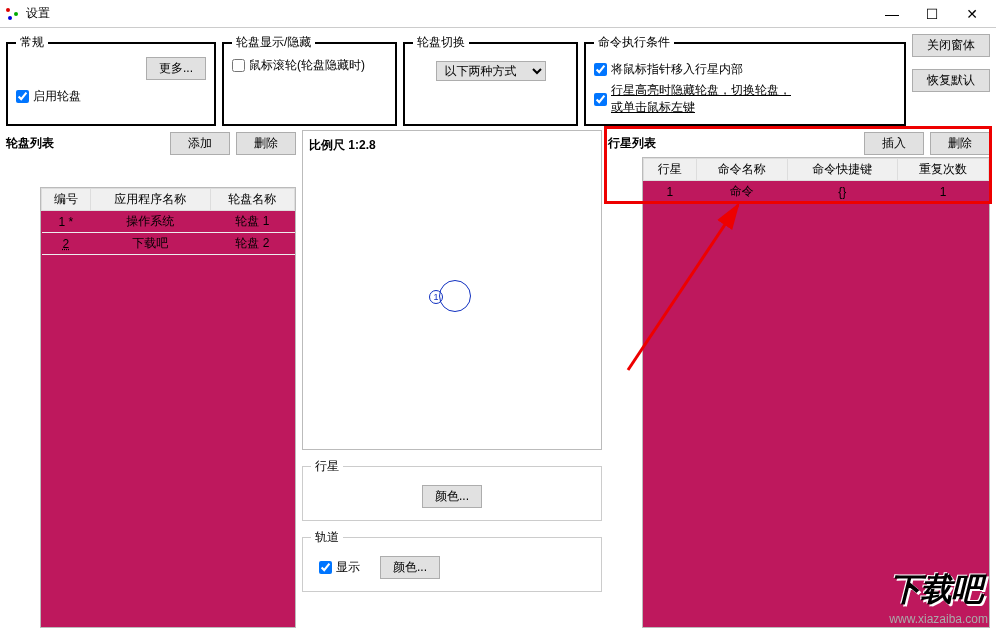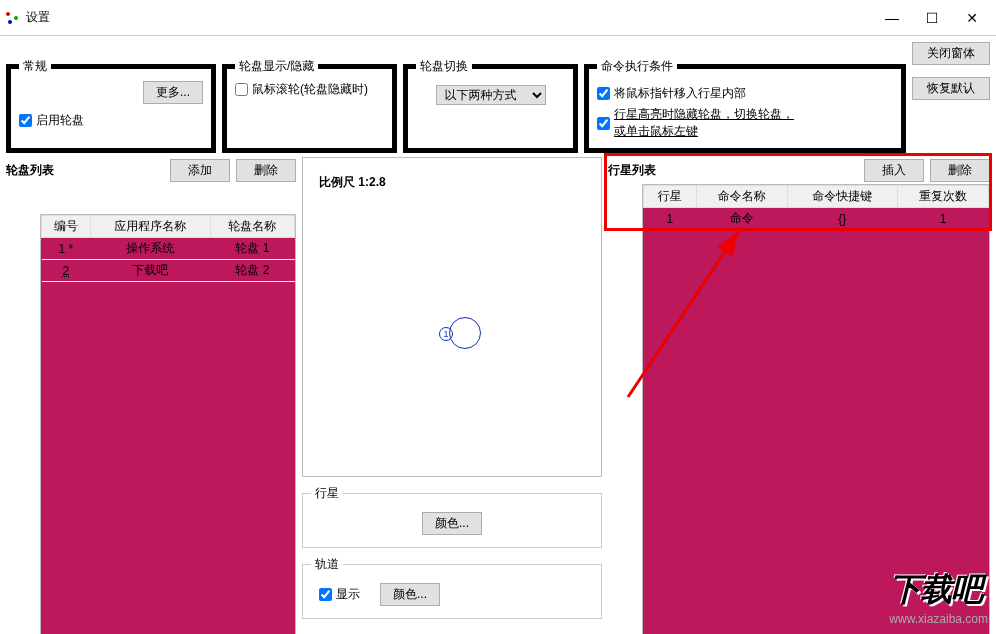--- a/index.html
+++ b/index.html
@@ -1,48 +1,48 @@
 <!DOCTYPE html>
 <html><head>
 <meta charset="utf-8">
 <style>
 * { box-sizing: border-box; margin: 0; padding: 0; }
 body { font-family: "Microsoft YaHei", SimSun, sans-serif; font-size: 12px; background: #fff; width: 996px; height: 634px; overflow: hidden; }
-.titlebar { height: 36px; display: flex; align-items: center; padding: 0 4px; border-bottom: 1px solid #ccc; }
+.titlebar { height: 28px; display: flex; align-items: center; padding: 0 4px; border-bottom: 1px solid #ccc; }
 .titlebar .icon { width: 16px; height: 16px; margin-right: 6px; position: relative; }
 .titlebar .icon i { position: absolute; width: 4px; height: 4px; border-radius: 50%; }
 .titlebar .icon i.r { background: #d00; top: 2px; left: 2px; }
 .titlebar .icon i.g { background: #0a0; top: 6px; left: 10px; }
 .titlebar .icon i.b { background: #00d; top: 10px; left: 4px; }
 .winbtns { margin-left: auto; display: flex; }
 .winbtn { width: 40px; height: 24px; display: flex; align-items: center; justify-content: center; font-size: 14px; }
 .content { padding: 6px; display: flex; gap: 4px; height: calc(100% - 28px); flex-direction: column; }
 .toprow { display: flex; gap: 6px; }
-fieldset { border: 5px solid #000000; padding: 6px 8px 8px; position: relative; margin-top: 16px; }
+fieldset { border: 2px solid #000000; padding: 6px 8px 8px; position: relative; }
 legend { font-size: 12px; padding: 0 4px; }
 .btn { background: #e1e1e1; border: 1px solid #adadad; padding: 2px 10px; font-size: 12px; min-width: 60px; text-align: center; display: inline-block; }
 select { font-size: 12px; padding: 1px 4px; border: 1px solid #adadad; background: #e1e1e1; min-width: 110px; }
 .chk { display: flex; align-items: center; gap: 4px; }
 .chk input { width: 13px; height: 13px; }
 .fs-general { width: 210px; }
 .fs-display { width: 175px; }
 .fs-switch { width: 175px; }
 .fs-cond { flex: 1; }
 .rightbtns { display: flex; flex-direction: column; gap: 12px; width: 78px; }
 .mainrow { display: flex; gap: 6px; flex: 1; min-height: 0; }
 .col-left { width: 290px; display: flex; flex-direction: column; gap: 30px; }
 .col-mid { width: 300px; display: flex; flex-direction: column; gap: 4px; }
 .col-right { flex: 1; display: flex; flex-direction: column; position: relative; }
 .listhead { display: flex; align-items: center; gap: 6px; padding: 2px 0; }
 .listhead .title { font-weight: bold; flex: 1; }
 .tablewrap { border: 1px solid #bbb; flex: 1; overflow: hidden; background: #be185d; margin-left: 34px; }
 table { width: 100%; border-collapse: collapse; font-size: 12px; }
 th { background: #f0f0f0; border: 1px solid #ddd; padding: 2px 4px; font-weight: normal; text-align: center; }
 td { border-bottom: 1px solid #eee; padding: 2px 4px; text-align: center; }
-.scalebox { border: 1px solid #bbb; padding: 16px; height: 320px; position: relative; }
+.scalebox { border: 1px solid #bbb; padding: 6px; height: 320px; position: relative; }
 .scaletitle { font-weight: bold; margin-bottom: 6px; }
 .circarea { position: relative; height: 260px; }
 .circ { position: absolute; top: 120px; left: 130px; width: 32px; height: 32px; border: 1px solid #1030c0; border-radius: 50%; }
 .circlbl { position: absolute; top: 130px; left: 120px; width: 14px; height: 14px; border: 1px solid #1030c0; border-radius: 50%; color: #1030c0; font-size: 9px; display: flex; align-items: center; justify-content: center; }
 .sliderrow { display: flex; align-items: center; gap: 8px; padding: 4px 8px; }
 .slider { flex: 1; height: 18px; position: relative; }
 .slider .track { position: absolute; top: 7px; left: 0; right: 0; height: 3px; background: #ddd; border-radius: 2px; }
 .slider .thumb { position: absolute; top: 0; width: 10px; height: 18px; background: #2b8cd6; border-radius: 2px; }
 .redbox { position: absolute; border: 3px solid #e00; pointer-events: none; }
 .arrow { position: absolute; pointer-events: none; }

